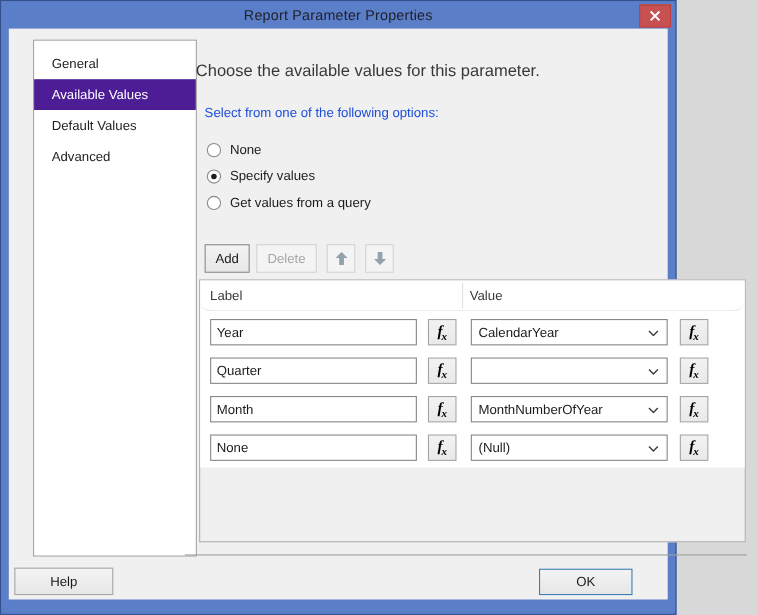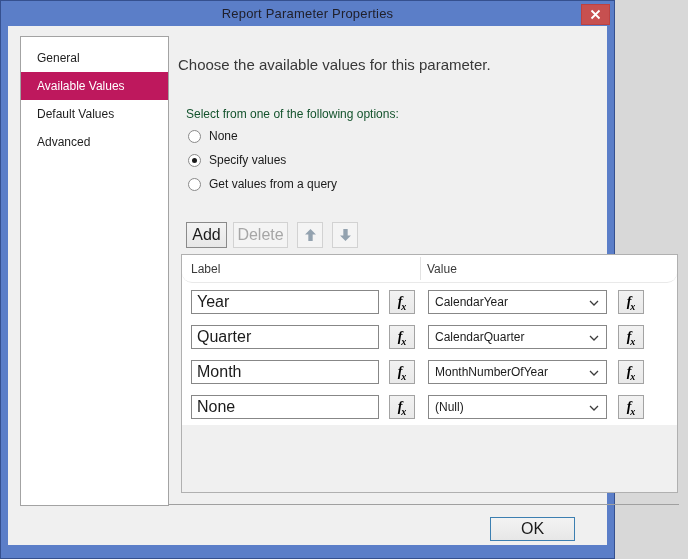--- a/index.html
+++ b/index.html
@@ -24,52 +24,52 @@
   }
 
   
   .content {
     position:absolute; left:7px; right:7px; top:25px; bottom:13px;
     background:#f0f0f0;
   }
 
   
   .sidebar {
-    position:absolute; left:12px; top:10px; width:149px; height:470px;
+    position:absolute; left:22px; top:10px; width:149px; height:470px;
     background:#ffffff; border:1px solid #a3a3a3; padding-top:7px;
   }
   .side-item {
     height:28px; line-height:28px; padding-left:16px;
     color:#1e1e1e; cursor:pointer; font-size:12px;
   }
-  .side-item.selected { background:#be185d; color:#ffffff; }
+  .side-item.selected { background:#4c1d95; color:#ffffff; }
 
   
   .heading {
     position:absolute; left:170px; top:30px; font-size:15px; color:#383838;
   }
-  .options-label { position:absolute; left:178px; top:81px; color:#14532d;text-align:right; }
+  .options-label { position:absolute; left:178px; top:69px; color:#1d4ed8;text-align:right; }
 
   
   .radio-row {
     position:absolute; left:180px; display:flex; align-items:center; cursor:pointer;
   }
   .radio-circle {
     width:13px; height:13px; border:1px solid #8a8a8a; border-radius:50%;
     background:#fff; margin-right:8px; position:relative; flex:none;
   }
   .radio-circle .dot {
     position:absolute; left:3px; top:3px; width:5px; height:5px;
     border-radius:50%; background:#1b1b1b; display:none;
   }
   .radio-row.checked .radio-circle .dot { display:block; }
 
   
   .btn {
-    font-family:"Liberation Sans",sans-serif; font-size:16px; color:#1b1b1b;
+    font-family:"Liberation Sans",sans-serif; font-size:12px; color:#1b1b1b;
     background:linear-gradient(180deg,#f3f3f3,#e7e7e7);
     border:1px solid #a6a6a6; cursor:pointer;
     display:flex; align-items:center; justify-content:center;
   }
   .btn-add   { position:absolute; left:178px; top:196px; width:41px; height:26px; border-color:#8a8a8a; }
   .btn-del   { position:absolute; left:225px; top:196px; width:55px; height:26px; }
   .btn-up    { position:absolute; left:289px; top:196px; width:26px; height:26px; }
   .btn-down  { position:absolute; left:324px; top:196px; width:26px; height:26px; }
   .btn.disabled { color:#a6a6a6; border-color:#d2d2d2; background:#f4f4f4; cursor:default; }
 
@@ -83,21 +83,21 @@
   .grid-header .colsep { position:absolute; left:238px; top:2px; bottom:2px; width:1px; background:#e2e2e2; }
   .col-label { position:absolute; left:9px;  top:0; line-height:28px; color:#3a3a3a; }
   .col-value { position:absolute; left:245px; top:0; line-height:28px; color:#3a3a3a; }
 
   .grid-row { position:absolute; left:0; right:0; height:24px; }
   .row-0 { top:35px; } .row-1 { top:70px; } .row-2 { top:105px;border-radius:10px; } .row-3 { top:140px; }
 
   .cell-input {
     position:absolute; left:9px; top:0; width:188px; height:24px;
     border:1px solid #878787; background:#fff; padding:0 5px;
-    font-family:"Liberation Sans",sans-serif; font-size:16px; color:#1b1b1b;
+    font-family:"Liberation Sans",sans-serif; font-size:12px; color:#1b1b1b;
   }
   .fx-btn {
     position:absolute; top:0; width:26px; height:24px;
     background:linear-gradient(180deg,#f2f2f2,#e9e9e9); border:1px solid #a3a3a3;
     cursor:pointer; display:flex; align-items:flex-end; justify-content:center;
     font-family:"Liberation Serif",serif;
   }
   .fx-1 { left:207px; } .fx-2 { left:436px; }
   .fx-btn i   { font-style:italic; font-weight:bold; font-size:14px; line-height:1; }
   .fx-btn sub { font-style:italic; font-weight:bold; font-size:10px; line-height:1; margin-left:-1px; }
@@ -193,21 +193,20 @@
             <span><i>f</i><sub>x</sub></span>
           </button>
       </div>
 
       <div class="grid-row row-1">
         <input class="cell-input" value="Quarter" style="">
         <button class="fx-btn fx-1">
             <span><i>f</i><sub>x</sub></span>
           </button>
         <div class="combo">
-          <span class="combo-text">CalendarQuarter</span>
           <svg class="chev" width="10" height="6" viewBox="0 0 10 6">
               <polyline points="1,1 5,5 9,1" fill="none" stroke="#3c3c3c" stroke-width="1.3"></polyline>
             </svg>
         </div>
         <button class="fx-btn fx-2">
             <span><i>f</i><sub>x</sub></span>
           </button>
       </div>
 
       <div class="grid-row row-2">
@@ -237,16 +236,17 @@
               <polyline points="1,1 5,5 9,1" fill="none" stroke="#3c3c3c" stroke-width="1.3"></polyline>
             </svg>
         </div>
         <button class="fx-btn fx-2">
             <span><i>f</i><sub>x</sub></span>
           </button>
       </div>
     </div>
 
     <div class="separator"></div>
+    <button class="btn btn-help">Help</button>
     <button class="btn btn-ok">OK</button>
 
   </div>
 </div>
 
 </body></html>

